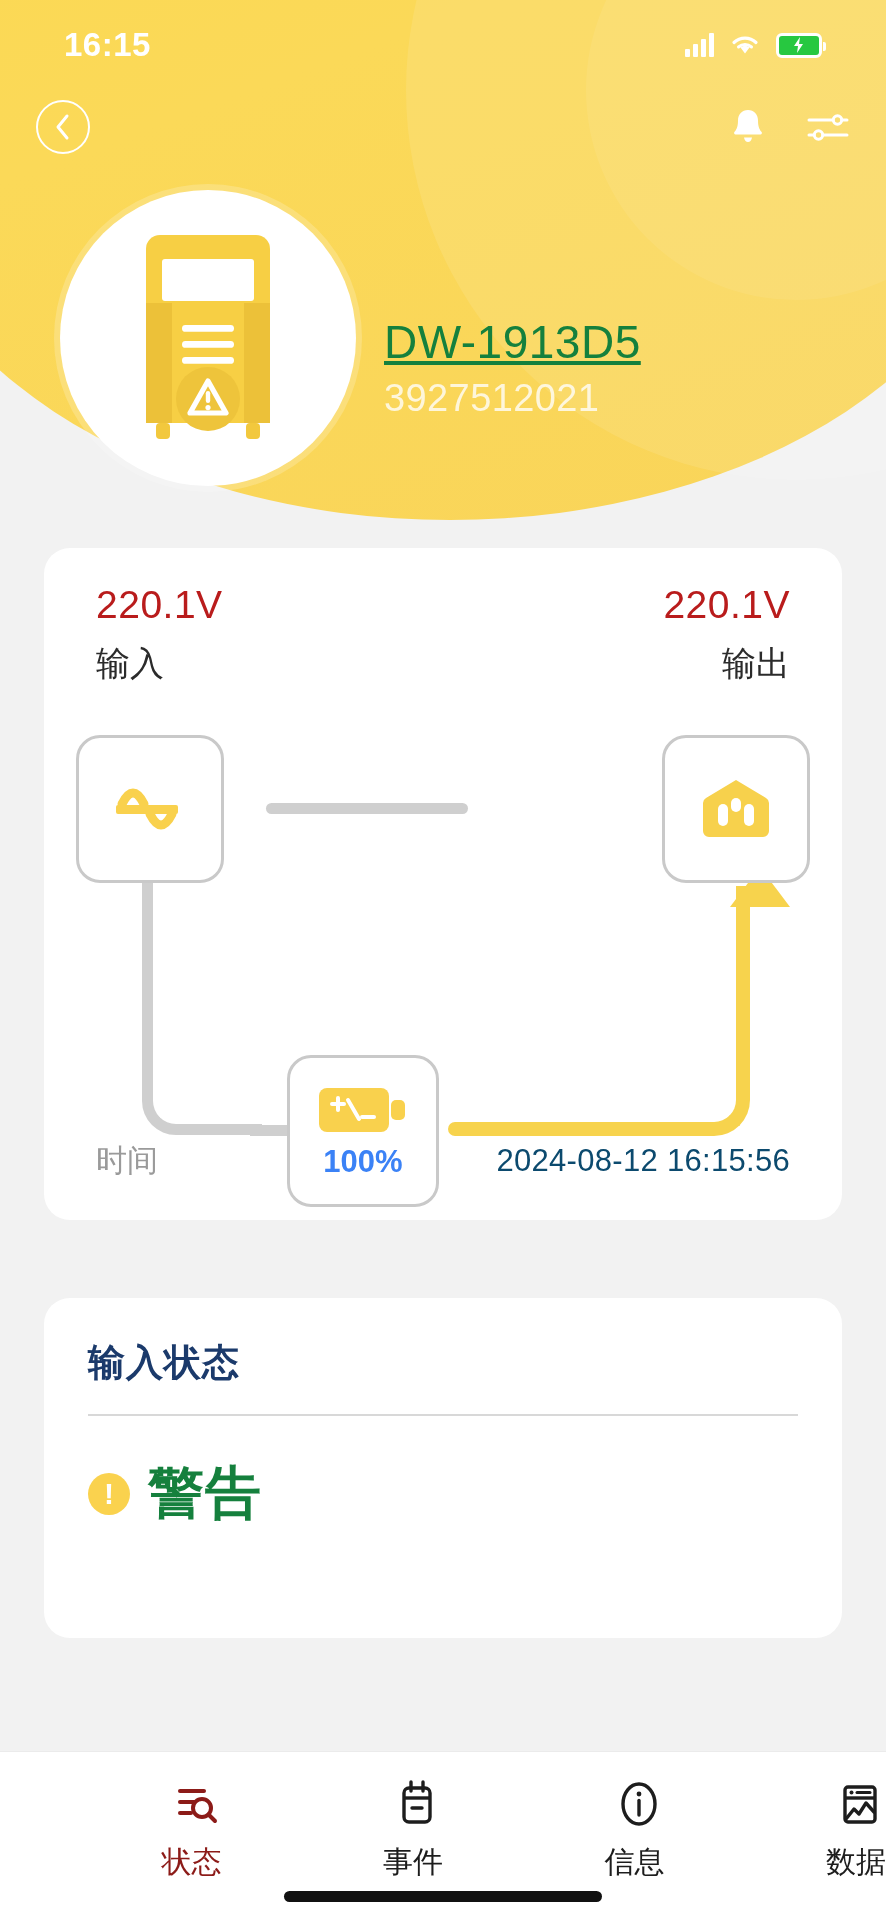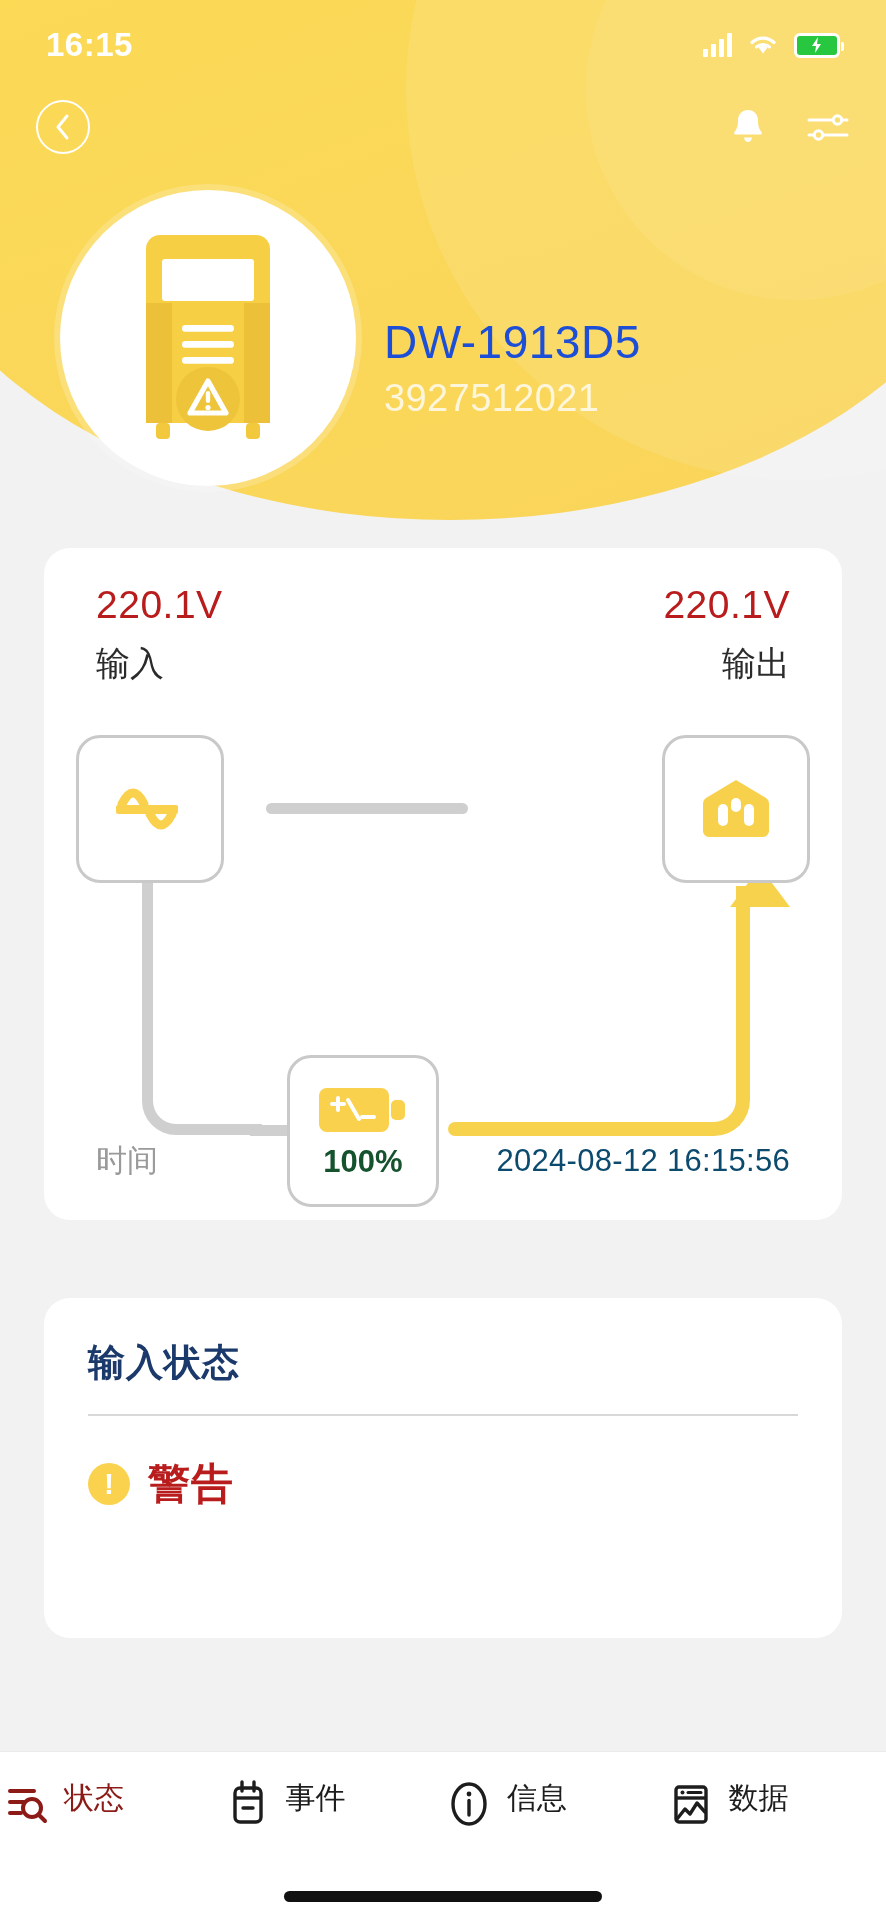--- a/index.html
+++ b/index.html
@@ -55,21 +55,21 @@
 
   
   .statusbar {
     position: absolute;
     top: 0; left: 0;
     width: 886px;
     height: 90px;
     display: flex;
     align-items: center;
     justify-content: space-between;
-    padding: 0 46px;
+    padding: 0 64px;
     box-sizing: border-box;
     z-index: 6;
   }
   .status-time {
     color: #ffffff;
     font-size: 33px;
     font-weight: 600;
     letter-spacing: 0.5px;
   }
   .status-icons {
@@ -169,25 +169,26 @@
     align-items: center;
     justify-content: center;
     flex: none;
     box-shadow: 0 0 0 6px rgba(255,255,255,0.20);
   }
   .device-meta {
     margin-left: 28px;
     margin-top: 60px;
   }
   .device-name {
-    color: #1d4ed8;
+    color: #15803d;
     font-size: 46px;
     font-weight: 400;
     letter-spacing: 0.5px;
     line-height: 1.15;
+    text-decoration: underline;
   }
   .device-serial {
     color: rgba(255,255,255,0.78);
     font-size: 38px;
     font-weight: 400;
     margin-top: 8px;
     letter-spacing: 0.4px;
   }
 
   
@@ -244,21 +245,21 @@
     justify-content: center;
     box-sizing: border-box;
     z-index: 3;
   }
   .node-input  { left: 32px;  top: 44px; }
   .node-output { right: 32px; top: 44px; }
   .node-batt   { left: 243px; top: 364px; width: 152px; height: 152px; }
   .batt-pct {
     font-size: 31px;
     font-weight: bold;
-    color: #14532d;
+    color: #3b82f6;
     margin-top: 6px;
   }
 
   
   .conn-top {
     position: absolute;
     left: 222px; top: 112px;
     width: 202px; height: 11px;
     background: #cfcfcf;
     border-radius: 6px;
@@ -362,45 +363,45 @@
     display: flex;
     align-items: center;
     justify-content: center;
     color: #ffffff;
     font-size: 30px;
     font-weight: bold;
     line-height: 1;
     flex: none;
   }
   .warn-text {
-    font-size: 42px;
+    font-size: 56px;
     font-weight: bold;
-    color: #b91c1c;
+    color: #15803d;
     letter-spacing: 1px;
   }
 
   
   .tabbar {
     position: absolute;
     left: 0; bottom: 0;
     width: 886px;
     height: 168px;
     background: #ffffff;
     display: flex;
     align-items: flex-start;
     padding-top: 26px;
     box-sizing: border-box;
     box-shadow: 0 -1px 0 #ebebeb;
     z-index: 10;
   }
   .tab {
     flex: 1;
     display: flex;
-    flex-direction: row;
-    align-items: flex-start;
+    flex-direction: column;
+    align-items: flex-end;
     gap: 12px;
     cursor: pointer;
   }
   .tab-label {
     font-size: 30px;
     color: #1d1d1d;
   }
   .tab.active .tab-label { color: #8c1b18; }
   .tab-icon { height: 52px; display: flex; align-items: center; }
 

